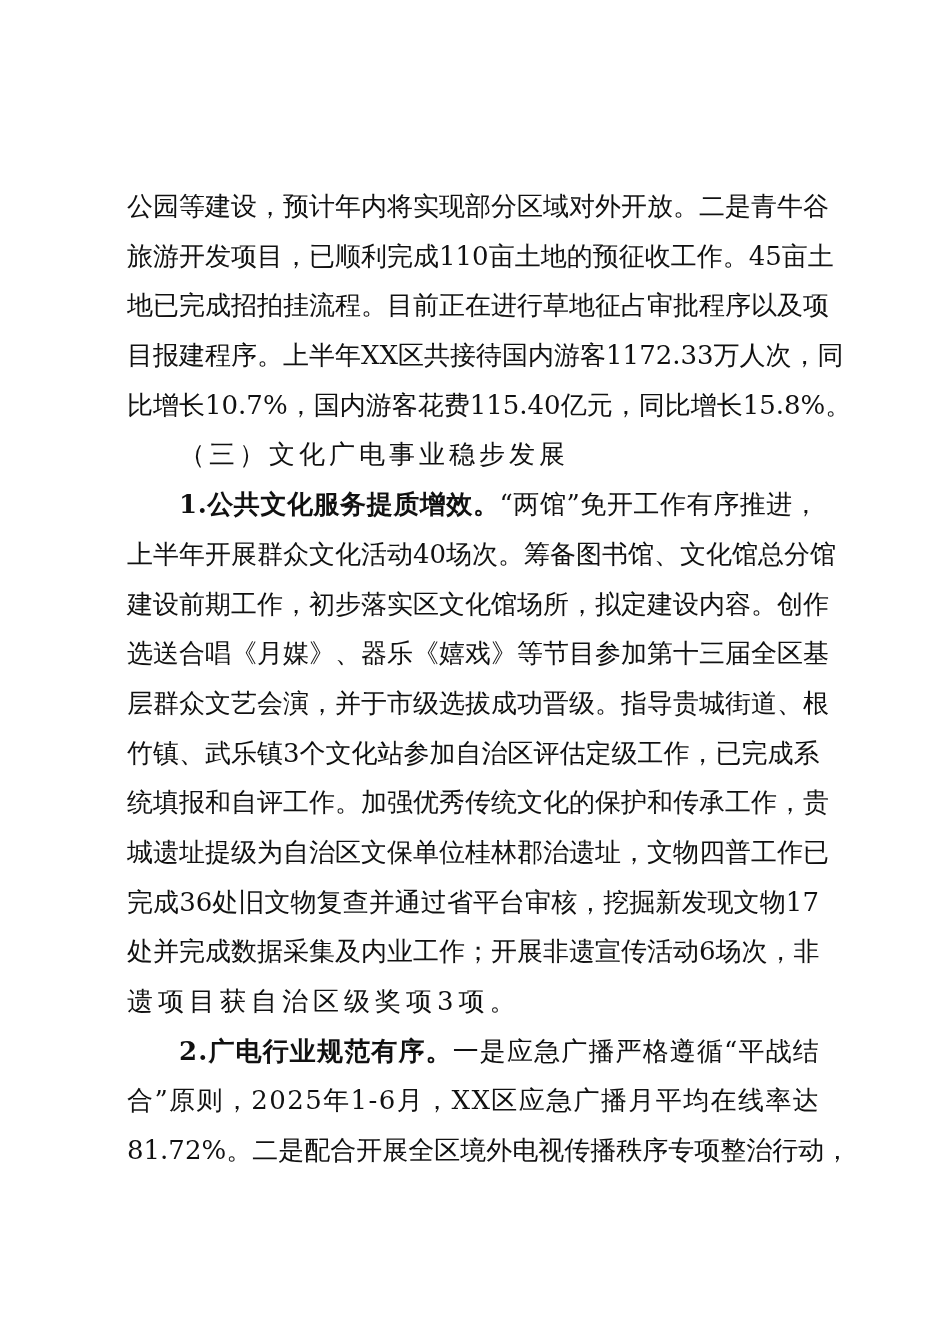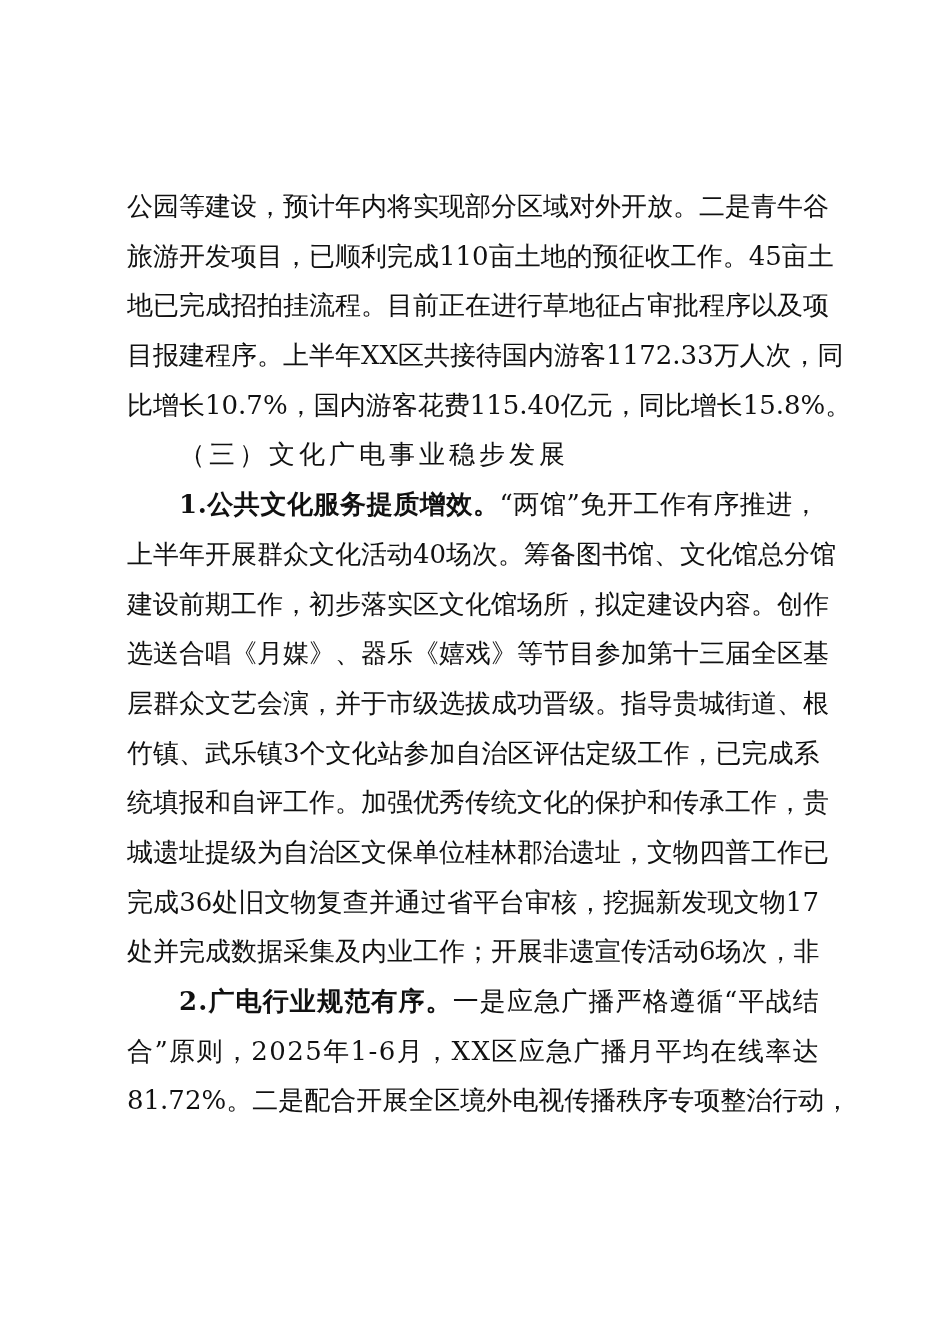--- a/index.html
+++ b/index.html
@@ -102,20 +102,21 @@
       </div>
     <div class="line" style="display: flex; justify-content: space-between;">
         <span style="display: contents;"><span>城</span><span>遗</span><span>址</span><span>提</span><span>级</span><span>为</span><span>自</span><span>治</span><span>区</span><span>文</span><span>保</span><span>单</span><span>位</span><span>桂</span><span>林</span><span>郡</span><span>治</span><span>遗</span><span>址</span><span>，</span><span>文</span><span>物</span><span>四</span><span>普</span><span>工</span><span>作</span><span>已</span></span>
       </div>
     <div class="line" style="display: flex; justify-content: space-between;">
         <span style="display: contents;"><span>完</span><span>成</span><span>3</span><span>6</span><span>处</span><span>旧</span><span>文</span><span>物</span><span>复</span><span>查</span><span>并</span><span>通</span><span>过</span><span>省</span><span>平</span><span>台</span><span>审</span><span>核</span><span>，</span><span>挖</span><span>掘</span><span>新</span><span>发</span><span>现</span><span>文</span><span>物</span><span> </span><span>1</span><span>7</span></span>
       </div>
     <div class="line" style="display: flex; justify-content: space-between;">
         <span style="display: contents;"><span>处</span><span>并</span><span>完</span><span>成</span><span>数</span><span>据</span><span>采</span><span>集</span><span>及</span><span>内</span><span>业</span><span>工</span><span>作</span><span>；</span><span>开</span><span>展</span><span>非</span><span>遗</span><span>宣</span><span>传</span><span>活</span><span>动</span><span>6</span><span>场</span><span>次</span><span>，</span><span>非</span></span>
       </div>
+    <div class="line last"><span>遗项目获自治区级奖项3项。</span></div>
 
     <div class="line indent2" style="display: flex; justify-content: space-between;">
         <span class="bold" style="display: contents;"><span style="font-weight: bold;">2</span><span style="font-weight: bold;">.</span><span style="font-weight: bold;">广</span><span style="font-weight: bold;">电</span><span style="font-weight: bold;">行</span><span style="font-weight: bold;">业</span><span style="font-weight: bold;">规</span><span style="font-weight: bold;">范</span><span style="font-weight: bold;">有</span><span style="font-weight: bold;">序</span><span style="font-weight: bold;">。</span></span>
         <span style="display: contents;"><span>一</span><span>是</span><span>应</span><span>急</span><span>广</span><span>播</span><span>严</span><span>格</span><span>遵</span><span>循</span><span>“</span><span>平</span><span>战</span><span>结</span></span>
       </div>
     <div class="line" style="display: flex; justify-content: space-between;">
         <span style="display: contents;"><span>合</span><span>”</span><span>原</span><span>则</span><span>，</span><span>2</span><span>0</span><span>2</span><span>5</span><span>年</span><span>1</span><span>-</span><span>6</span><span>月</span><span>，</span><span>X</span><span>X</span><span>区</span><span>应</span><span>急</span><span>广</span><span>播</span><span>月</span><span>平</span><span>均</span><span>在</span><span>线</span><span>率</span><span>达</span></span>
       </div>
     <div class="line" style="display: flex; justify-content: space-between;">
         <span style="display: contents;"><span>8</span><span>1</span><span>.</span><span>7</span><span>2</span><span>%</span><span>。</span><span>二</span><span>是</span><span>配</span><span>合</span><span>开</span><span>展</span><span>全</span><span>区</span><span>境</span><span>外</span><span>电</span><span>视</span><span>传</span><span>播</span><span>秩</span><span>序</span><span>专</span><span>项</span><span>整</span><span>治</span><span>行</span><span>动</span><span>，</span></span>

